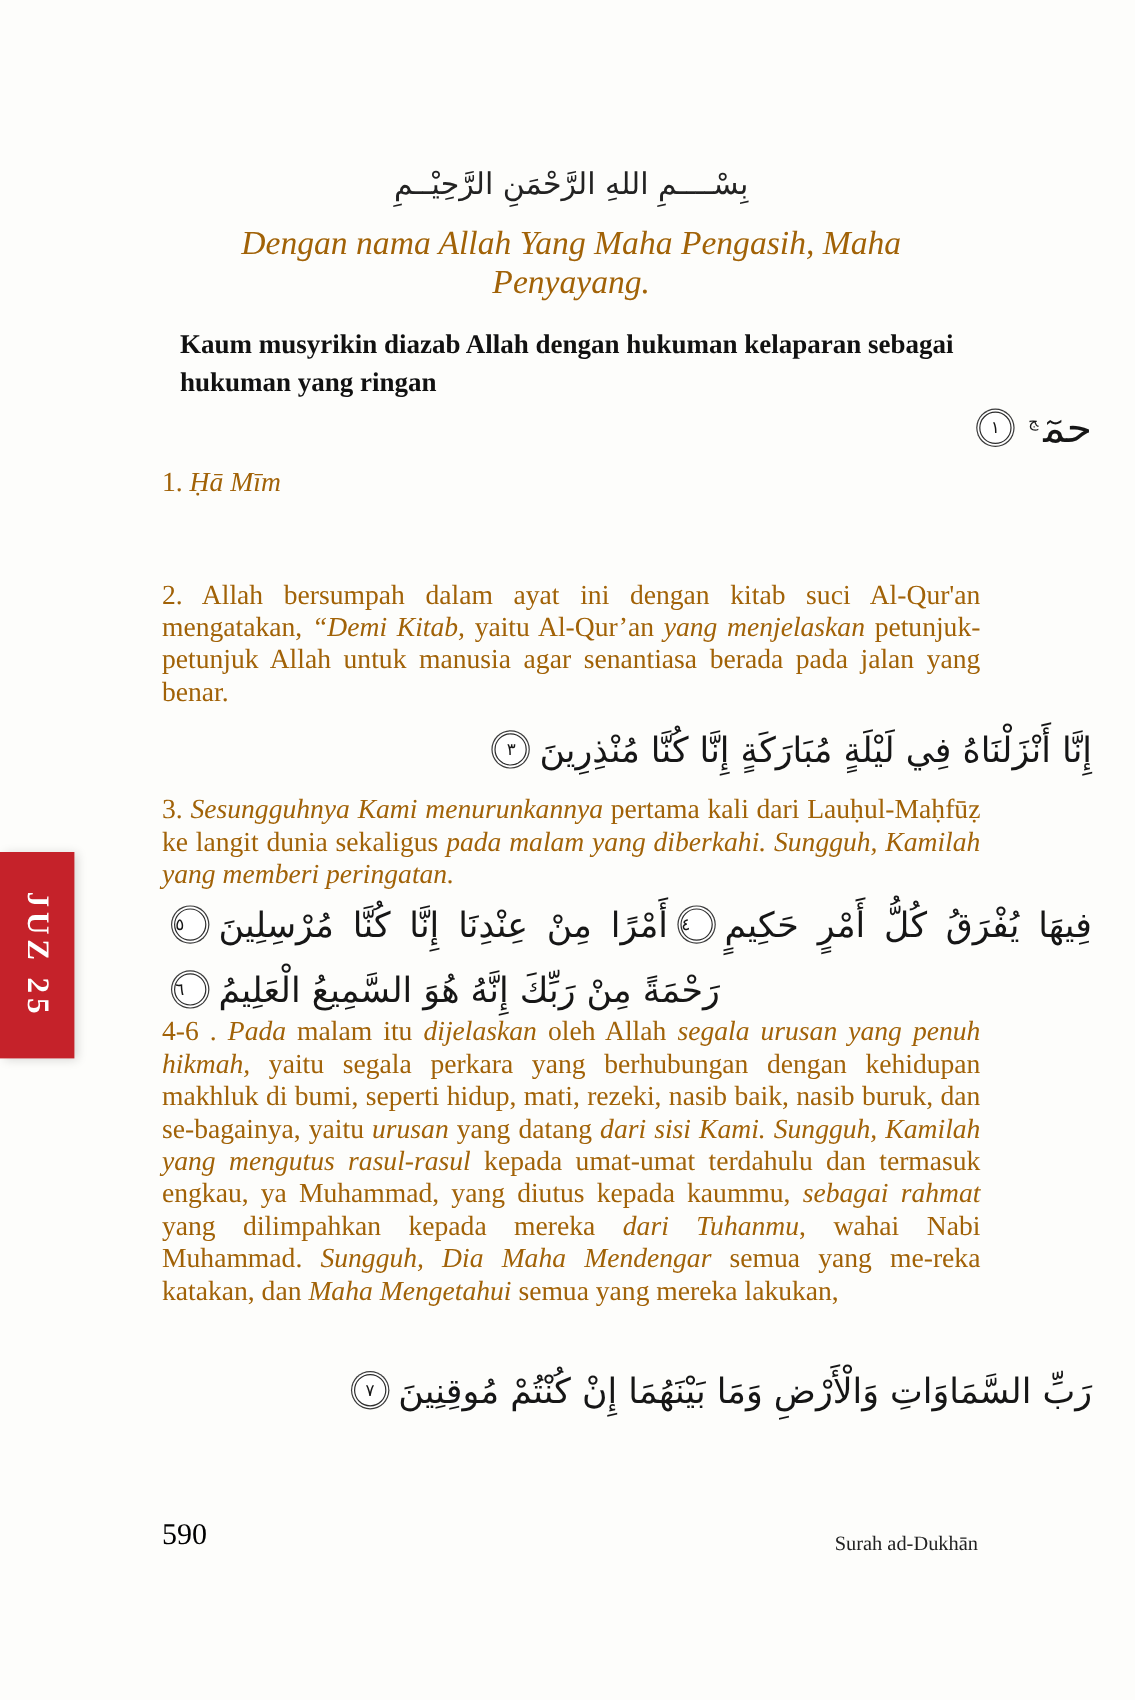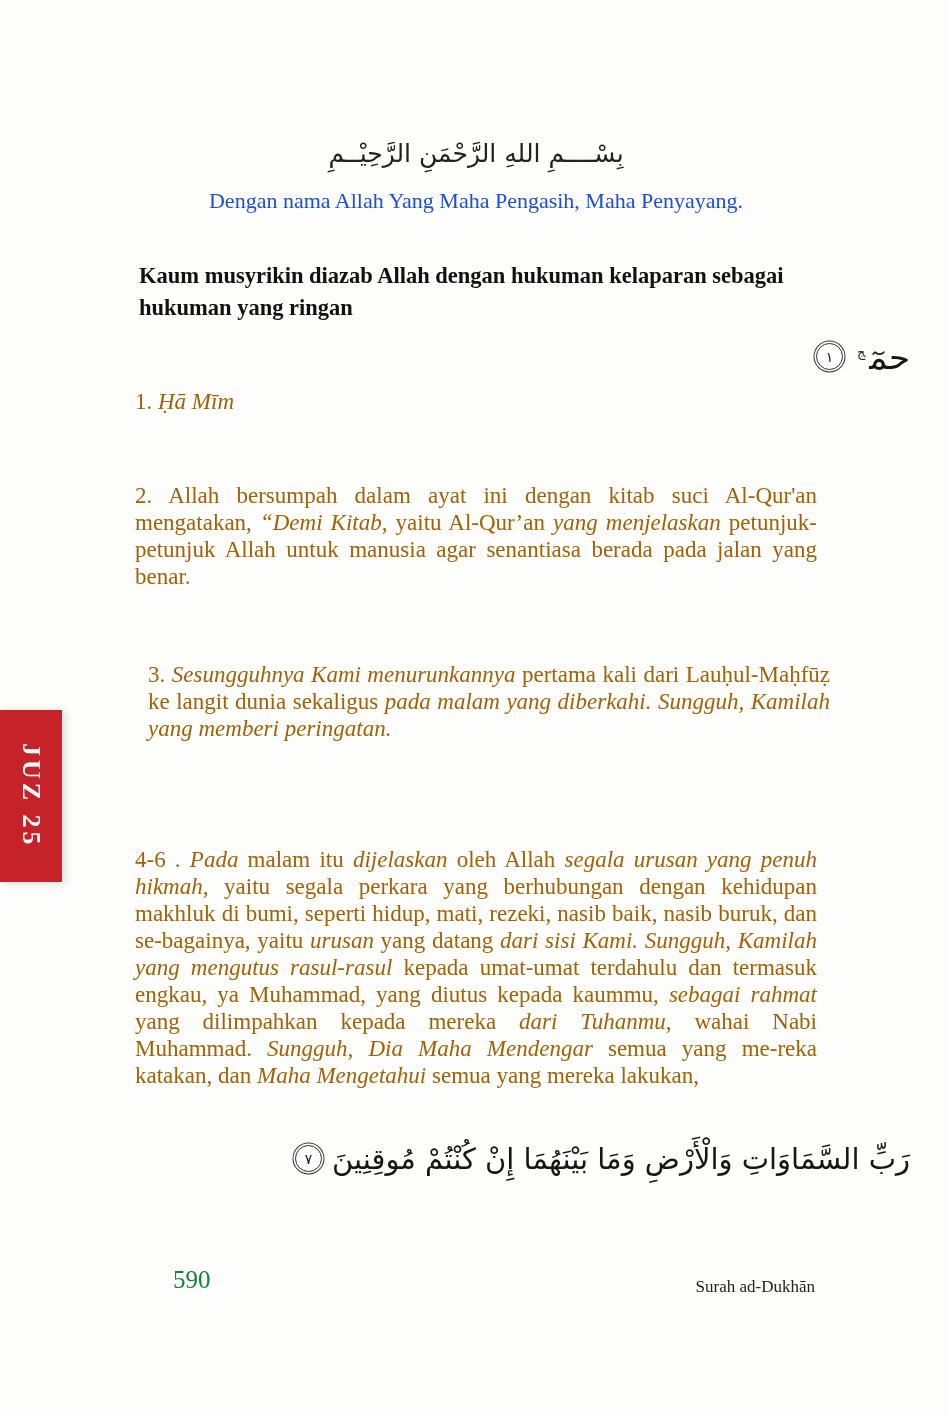--- a/index.html
+++ b/index.html
@@ -40,26 +40,27 @@
     text-align: center;
     direction: rtl;
     font-family: "DejaVu Sans", sans-serif;
     font-size: 25px;
     line-height: 40px;
     color: #222;
   }
   .bismillah-tr {
     position: absolute; top: 188px; left: 0; width: 682px;
     text-align: center;
-    font-size: 22px;
-    color: #1d4ed8;
+    font-style: italic;
+    font-size: 28px;
+    color: #a16207;
   }
   .heading {
     position: absolute; top: 256px; left: 0; width: 682px;
-    margin: 4px;
+    margin: 15px;
     font-size: 22.5px;
     line-height: 32px;
     font-weight: bold;
     color: #111;
   }
 
   .arabic {
     position: absolute; left: 0; width: 775px;
     direction: rtl;
     text-align: right;
@@ -99,27 +100,27 @@
   .trans {
     position: absolute; left: 0; width: 682px;
     margin: 0;
     font-size: 23px;
     line-height: 27px;
     text-align: justify;
     color: #a16207;
   }
   .p1   { top: 388px; text-align: left; }
   .p2   { top: 482px; }
-  .p3   { top: 661px; margin-left: 13px; }
+  .p3   { top: 661px; }
   .p456 { top: 846px; }
   .p7   { top: 1167px; }
 
   .footer-left {
     position: absolute; left: 135px; top: 1266px;
-    font-size: 25px; color: #15803d; margin-left: 38px;
+    font-size: 25px; color: #000000;
   }
   .footer-right {
     position: absolute; right: 131px; top: 1277px;
     font-size: 17px; color: #222;
   }
 </style>
 </head>
 <body>
 
 <div class="page">
@@ -138,23 +139,27 @@
 
     <div class="arabic v1">
       <span>حمٓ</span><sup class="waqf">ج</sup><span class="ayah">١</span>
     </div>
 
     <p class="trans p1"><span>1. </span><i>Ḥā Mīm</i></p>
 
 
     <p class="trans p2"><span>2. Allah bersumpah dalam ayat ini dengan kitab suci Al-Qur'an mengatakan, </span><i>“Demi Kitab,</i><span> yaitu Al-Qur’an </span><i>yang menjelaskan</i><span> petunjuk-petunjuk Allah untuk manusia agar senantiasa berada pada jalan yang benar.</span></p>
 
+    <div class="arabic v3">
+      <span>إِنَّا أَنْزَلْنَاهُ فِي لَيْلَةٍ مُبَارَكَةٍ إِنَّا كُنَّا مُنْذِرِينَ</span><span class="ayah">٣</span>
+    </div>
 
     <p class="trans p3"><span>3. </span><i>Sesungguhnya Kami menurunkannya</i><span> pertama kali dari Lauḥul-Maḥfūẓ ke langit dunia sekaligus </span><i>pada malam yang diberkahi. Sungguh, Kamilah yang memberi peringatan.</i></p>
 
+    <div class="arabic v456"><span>فِيهَا يُفْرَقُ كُلُّ أَمْرٍ حَكِيمٍ</span><span class="ayah">٤</span><span>أَمْرًا مِنْ عِنْدِنَا إِنَّا كُنَّا مُرْسِلِينَ</span><span class="ayah">٥</span><span>رَحْمَةً مِنْ رَبِّكَ إِنَّهُ هُوَ السَّمِيعُ الْعَلِيمُ</span><span class="ayah">٦</span></div>
 
     <p class="trans p456"><span>4-6 . </span><i>Pada</i><span> malam itu </span><i>dijelaskan</i><span> oleh Allah </span><i>segala urusan yang penuh hikmah,</i><span> yaitu segala perkara yang berhubungan dengan kehidupan makhluk di bumi, seperti hidup, mati, rezeki, nasib baik, nasib buruk, dan se-bagainya, yaitu </span><i>urusan</i><span> yang datang </span><i>dari sisi Kami. Sungguh, Kamilah yang mengutus rasul-rasul</i><span> kepada umat-umat terdahulu dan termasuk engkau, ya Muhammad, yang diutus kepada kaummu, </span><i>sebagai rahmat</i><span> yang dilimpahkan kepada mereka </span><i>dari Tuhanmu</i><span>, wahai Nabi Muhammad. </span><i>Sungguh, Dia Maha Mendengar</i><span> semua yang me-reka katakan, dan </span><i>Maha Mengetahui</i><span> semua yang mereka lakukan,</span></p>
 
     <div class="arabic v7">
       <span>رَبِّ السَّمَاوَاتِ وَالْأَرْضِ وَمَا بَيْنَهُمَا إِنْ كُنْتُمْ مُوقِنِينَ</span><span class="ayah">٧</span>
     </div>
 
 
   </div>
 

